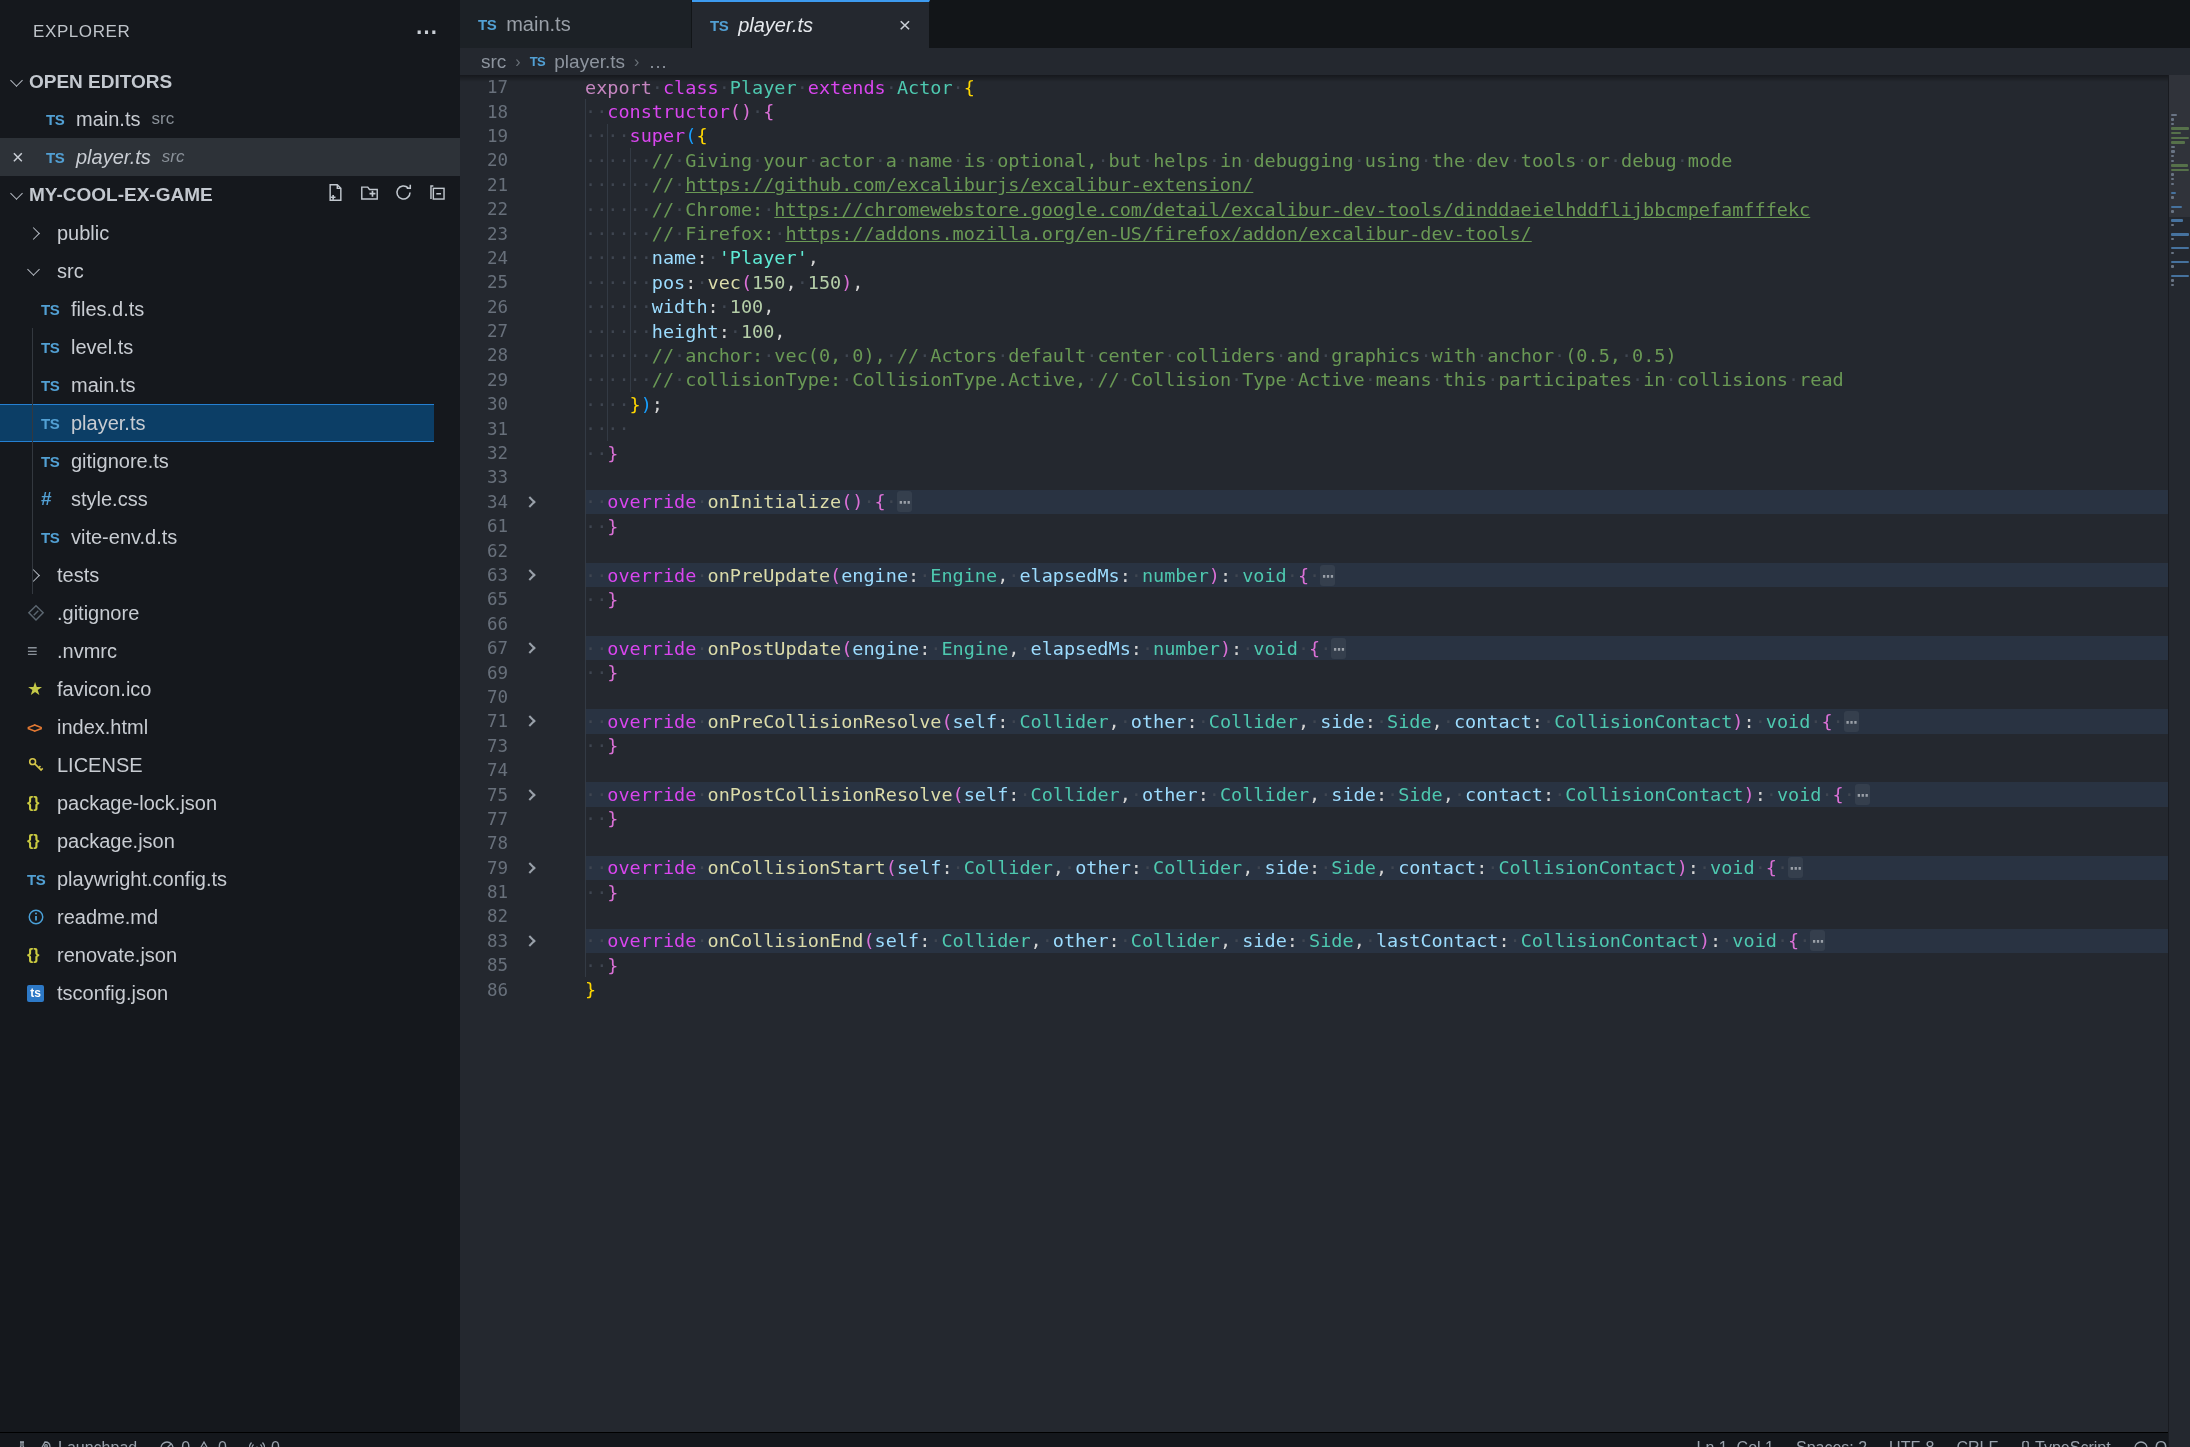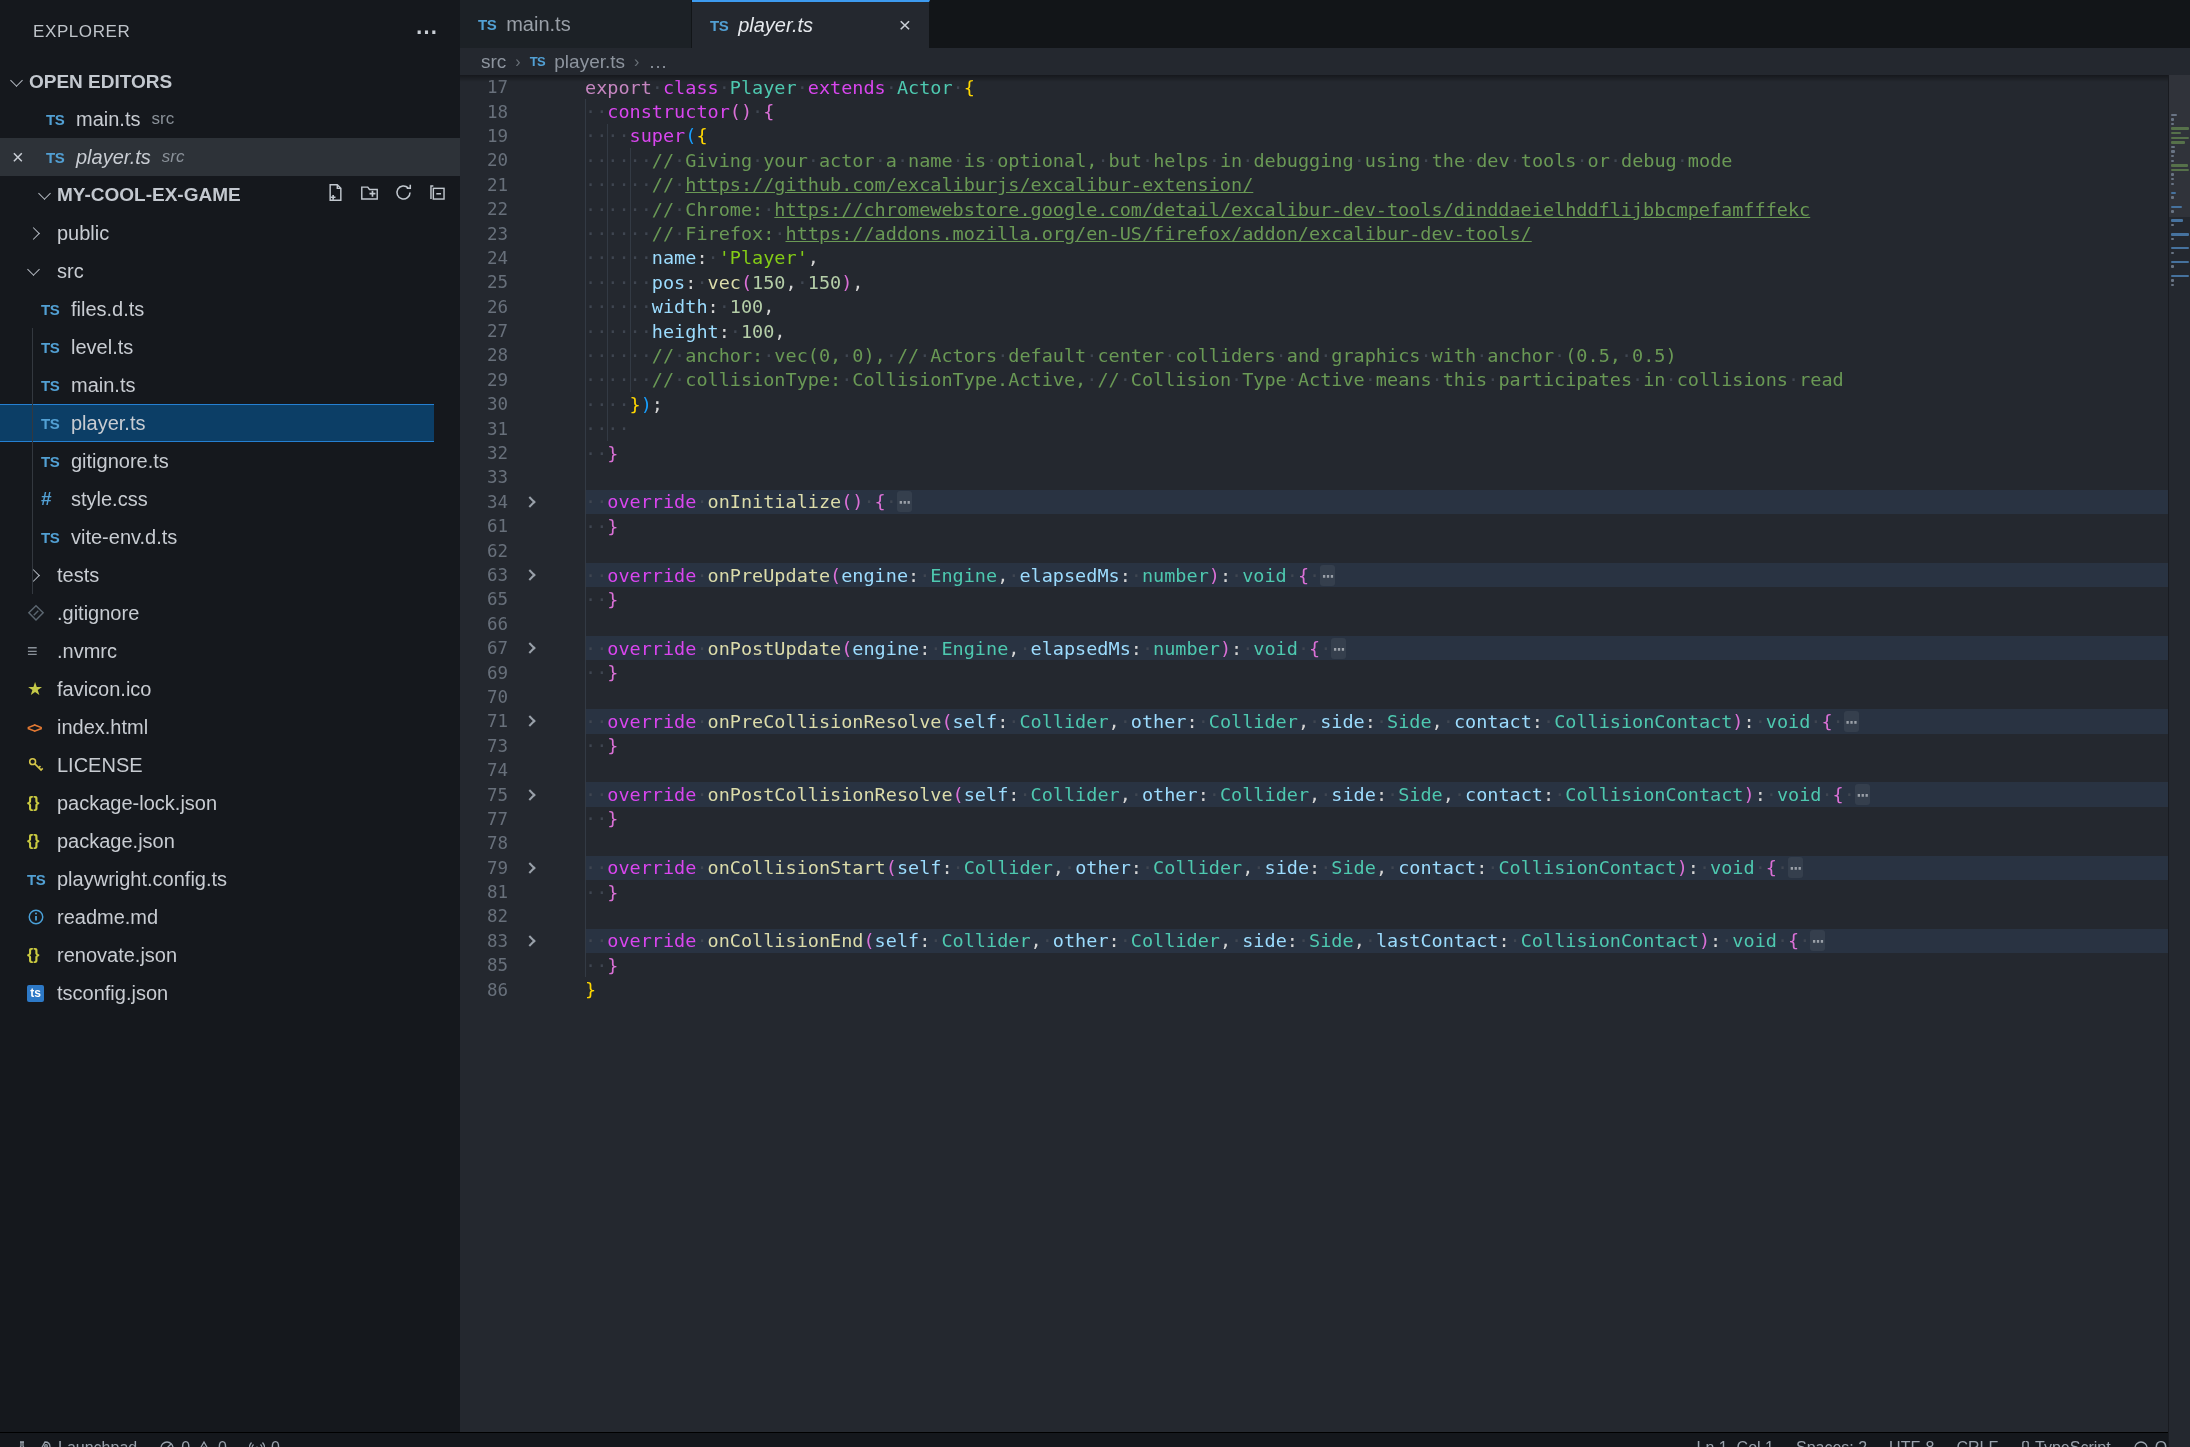--- a/index.html
+++ b/index.html
@@ -9,21 +9,21 @@
 
   
   .sidebar { position:absolute; left:0; top:0; width:460px; height:1447px;
              background:#15181d; color:#c8ccd2; }
   .sb-title { height:64px; display:flex; align-items:center; padding:0 22px 0 33px;
               font-size:17px; letter-spacing:.6px; color:#bfc4ca; }
   .sb-title .spacer { flex:1; }
   .more { font-size:22px; font-weight:bold; color:#c9ced5; cursor:pointer; line-height:10px; }
   .sec-head { height:36px; display:flex; align-items:center; padding-left:10px;
               font-weight:bold; font-size:19px; color:#c3c8cf; }
-  .sec-head.proj { height:38px; padding-right:13px;margin-left:28px; }
+  .sec-head.proj { height:38px; padding-right:13px; }
   .sec-head .actions { margin-left:auto; display:flex; gap:15px; }
   .sec-head .actions svg { width:19px; height:19px; color:#c2c8cf; cursor:pointer; }
   .chev { width:9px; height:9px; border-right:1.8px solid #b8bec6; border-bottom:1.8px solid #b8bec6;
           display:inline-block; flex:none; }
   .chev.down { transform:rotate(45deg); margin:0 8px 4px 2px; }
   .chev.right { transform:rotate(-45deg); margin:0 8px 0 2px; }
   .oe-row { height:38px; display:flex; align-items:center; padding-left:12px; font-size:20px; cursor:pointer; }
   .oe-row.active { background:#2d3238; }
   .oe-close { width:34px; color:#c9ced5; font-size:20px; }
   .badge { color:#8a9199; font-size:17px; margin-left:11px; }
@@ -64,21 +64,21 @@
                   background:linear-gradient(rgba(0,0,0,.4), transparent); pointer-events:none; }
   .crow { height:24.4px; display:flex; align-items:center; white-space:pre; }
   .crow .num { width:48px; text-align:right; color:#68707b; flex:none; font-size:17.5px; }
   .crow .foldc { width:44px; flex:none; display:flex; justify-content:center; align-items:center; }
   .crow .content { flex:1; margin-right:22px; position:relative; height:100%; display:flex; align-items:center;margin-left:33px; }
   .crow.folded .content { background:#293342; }
   .fchev { width:8px; height:8px; border-right:2px solid #9aa1aa; border-bottom:2px solid #9aa1aa;
            transform:rotate(-45deg); }
   .guide { position:absolute; top:0; bottom:0; width:1px; background:#333a44; }
   .tk-x{color:#c586c0}.tk-k{color:#d946ef}.tk-t{color:#4ec9b0}.tk-f{color:#dcdcaa}
-  .tk-p{color:#9cdcfe}.tk-s{color:#84cc16}.tk-n{color:#b5cea8}.tk-u{color:#d4d4d4}
+  .tk-p{color:#9cdcfe}.tk-s{color:#5eead4}.tk-n{color:#b5cea8}.tk-u{color:#d4d4d4}
   .tk-c{color:#6a9955}.tk-l{color:#6a9955;text-decoration:underline}
   .tk-1{color:#ffd700}.tk-2{color:#da70d6}.tk-3{color:#179fff}
   .tk-d{color:#9aa0a8;background:rgba(255,255,255,.06);border-radius:3px;padding:0 2px}
   .tk-ws{color:#3f4651}
 
   .minimap { position:absolute; top:0; right:0; bottom:0; width:22px; background:#24282f;
              border-left:1px solid rgba(0,0,0,.3); z-index:6; }
   .minimap .slider { position:absolute; left:0; right:0; top:0; height:142px; background:rgba(255,255,255,.055); }
   .mm-bar { position:absolute; left:2px; height:2.4px; border-radius:1px; }
 

